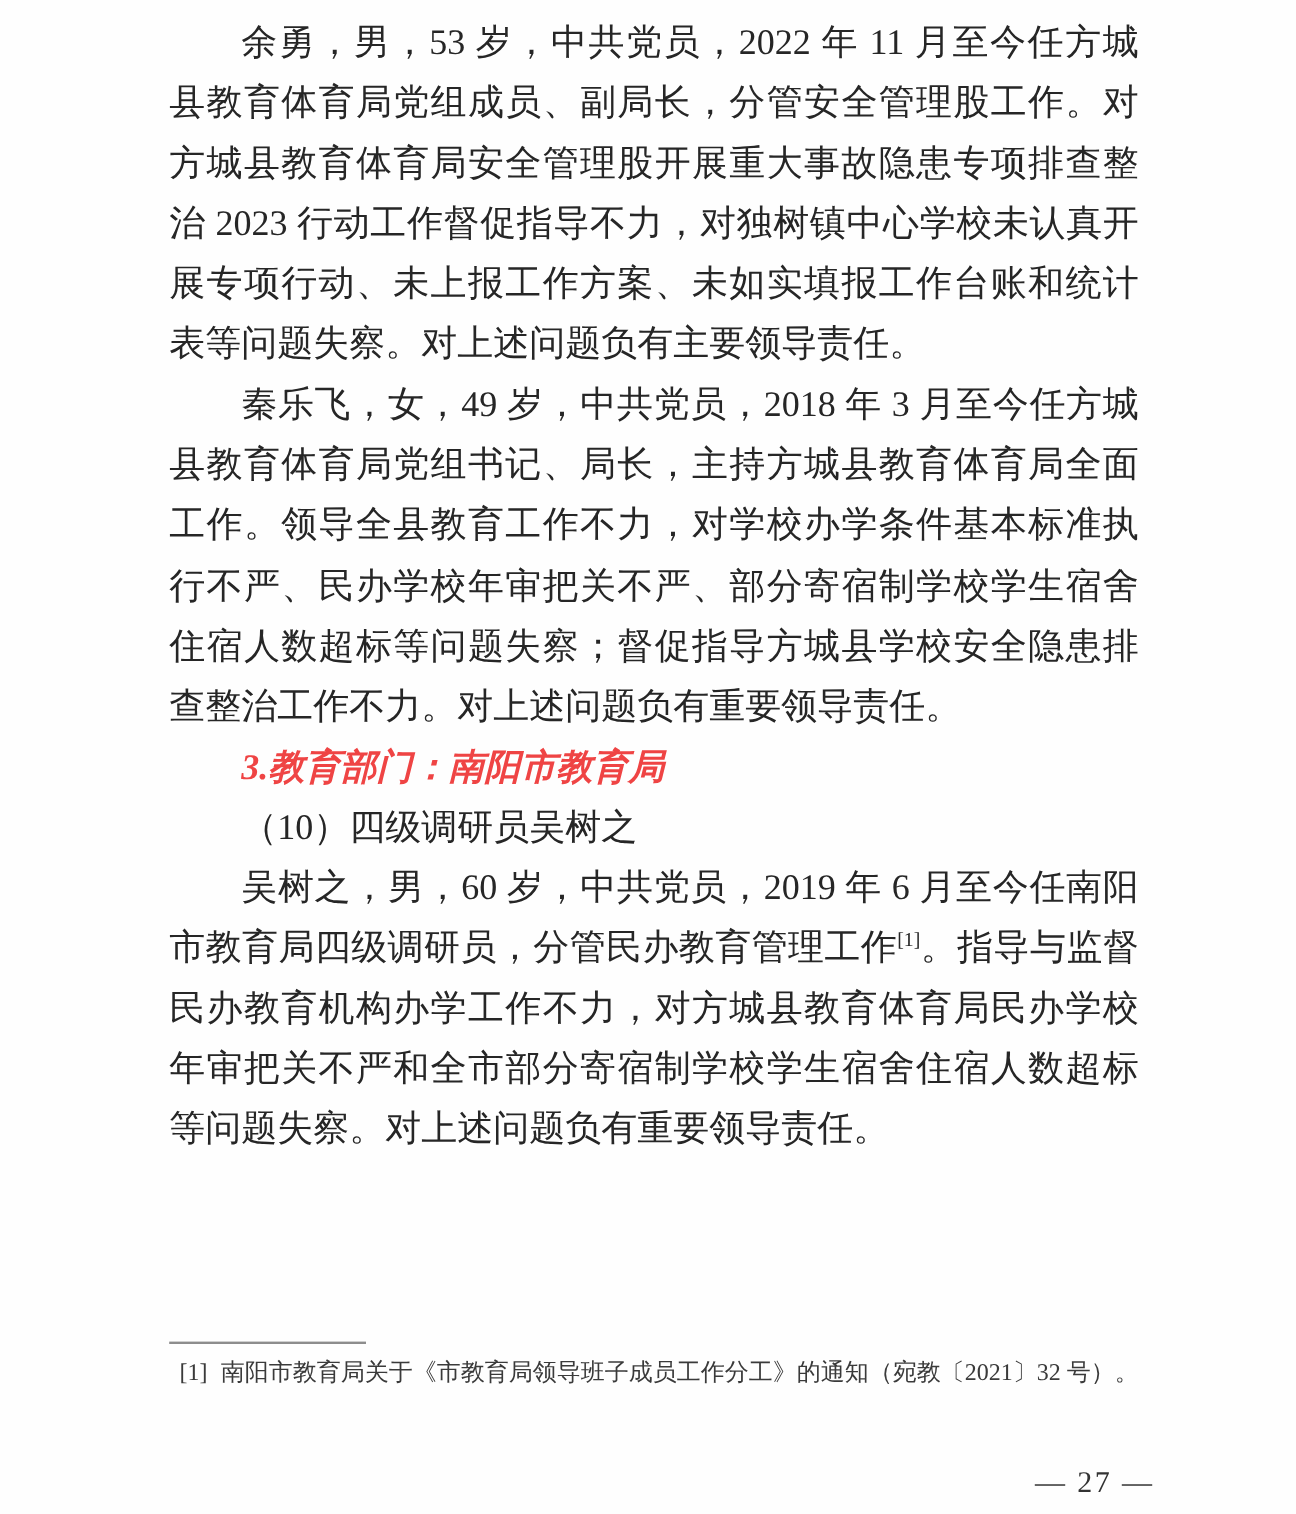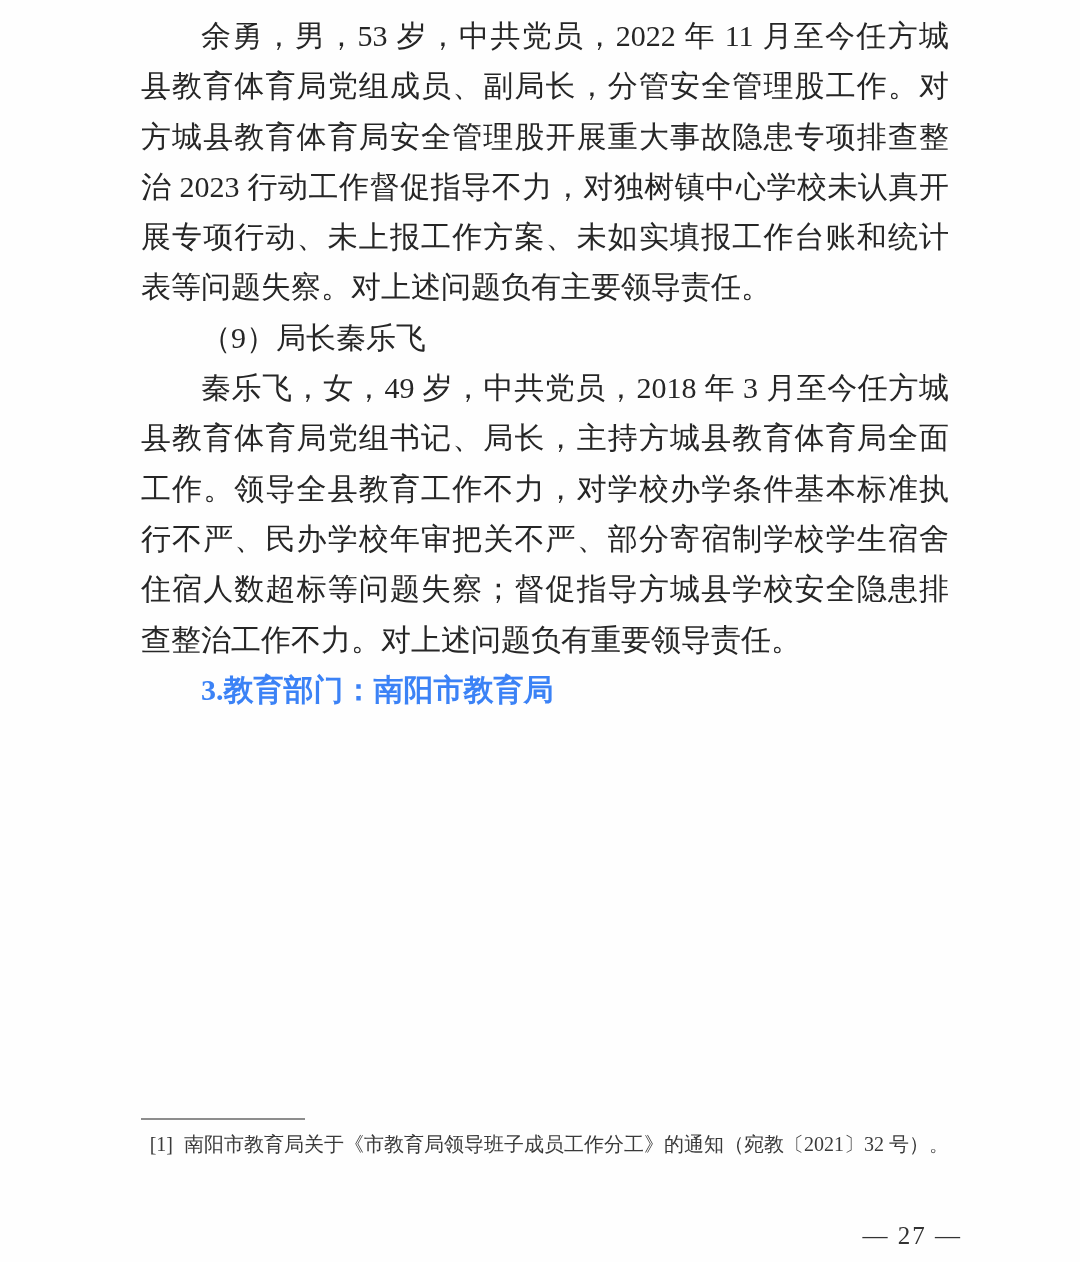--- a/index.html
+++ b/index.html
@@ -22,21 +22,22 @@
     font-size: 30px;
     line-height: 50.3px;
     text-align: justify;
   }
   .content p {
     margin: 0;
     text-indent: 2em;
   }
   .content p.section-heading {
     font-weight: bold;
-    color: #3b82f6;
+    color: #ef4444;
+    font-style: italic;
   }
   .fn-ref {
     font-size: 0.55em;
     vertical-align: super;
     line-height: 0;
     letter-spacing: 0;
   }
   .footnote-rule {
     position: absolute;
     left: 141px;
@@ -69,27 +70,28 @@
   }
 </style>
 </head>
 <body>
 
 <div class="page">
 
   <div class="content">
     <p>余勇，男，53 岁，中共党员，2022 年 11 月至今任方城县教育体育局党组成员、副局长，分管安全管理股工作。对方城县教育体育局安全管理股开展重大事故隐患专项排查整治 2023 行动工作督促指导不力，对独树镇中心学校未认真开展专项行动、未上报工作方案、未如实填报工作台账和统计表等问题失察。对上述问题负有主要领导责任。</p>
 
-    <p>（9）局长秦乐飞</p>
 
     <p>秦乐飞，女，49 岁，中共党员，2018 年 3 月至今任方城县教育体育局党组书记、局长，主持方城县教育体育局全面工作。领导全县教育工作不力，对学校办学条件基本标准执行不严、民办学校年审把关不严、部分寄宿制学校学生宿舍住宿人数超标等问题失察；督促指导方城县学校安全隐患排查整治工作不力。对上述问题负有重要领导责任。</p>
 
     <p class="section-heading">3.教育部门：南阳市教育局</p>
 
+    <p>（10）四级调研员吴树之</p>
 
+    <p><span>吴树之，男，60 岁，中共党员，2019 年 6 月至今任南阳市教育局四级调研员，分管民办教育管理工作</span><span class="fn-ref">[1]</span><span>。指导与监督民办教育机构办学工作不力，对方城县教育体育局民办学校年审把关不严和全市部分寄宿制学校学生宿舍住宿人数超标等问题失察。对上述问题负有重要领导责任。</span></p>
 
   </div>
 
   <div class="footnote-rule"></div>
 
   <div class="footnote">
     <span class="footnote-marker">[1]</span><span>南阳市教育局关于《市教育局领导班子成员工作分工》的通知（宛教〔2021〕32 号）。</span>
   </div>
 
   <div class="page-number">— 27 —</div>

